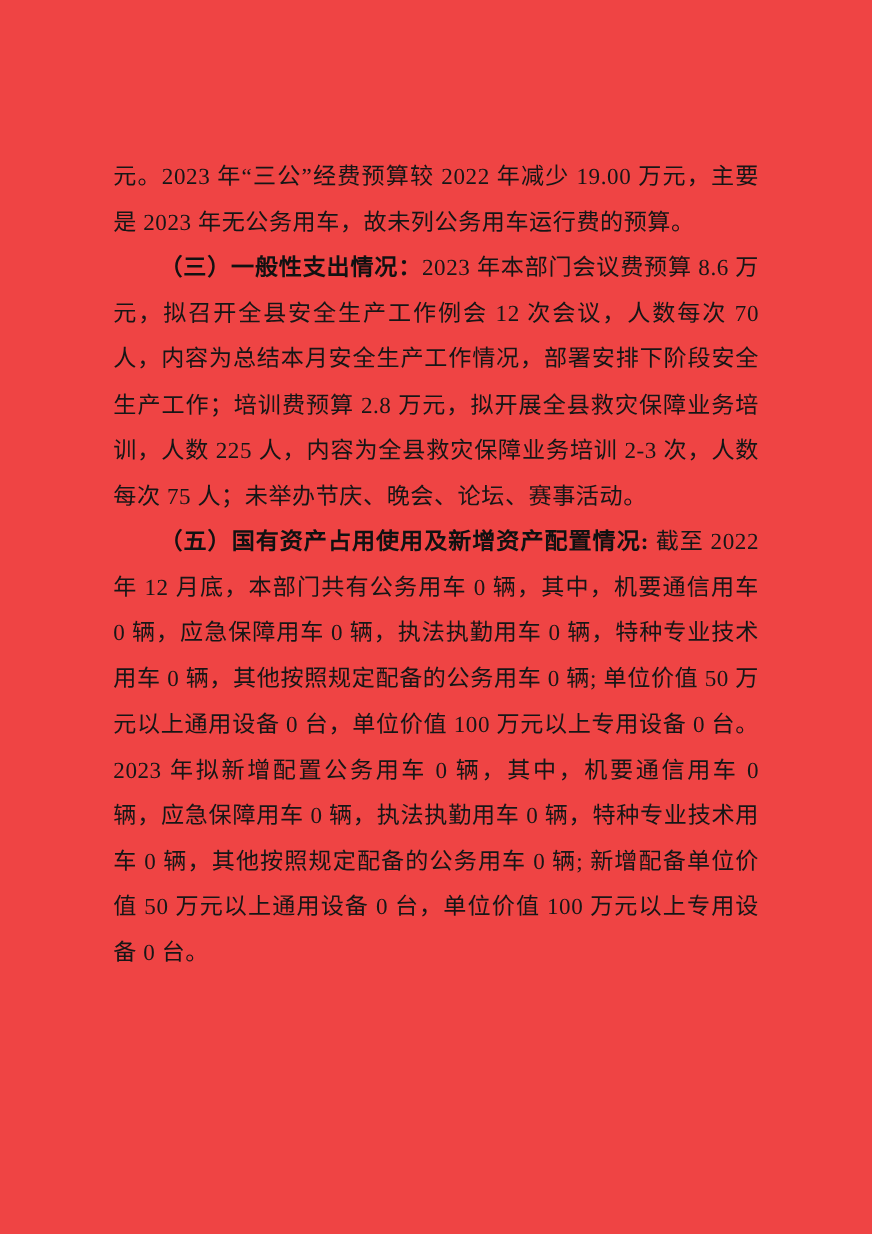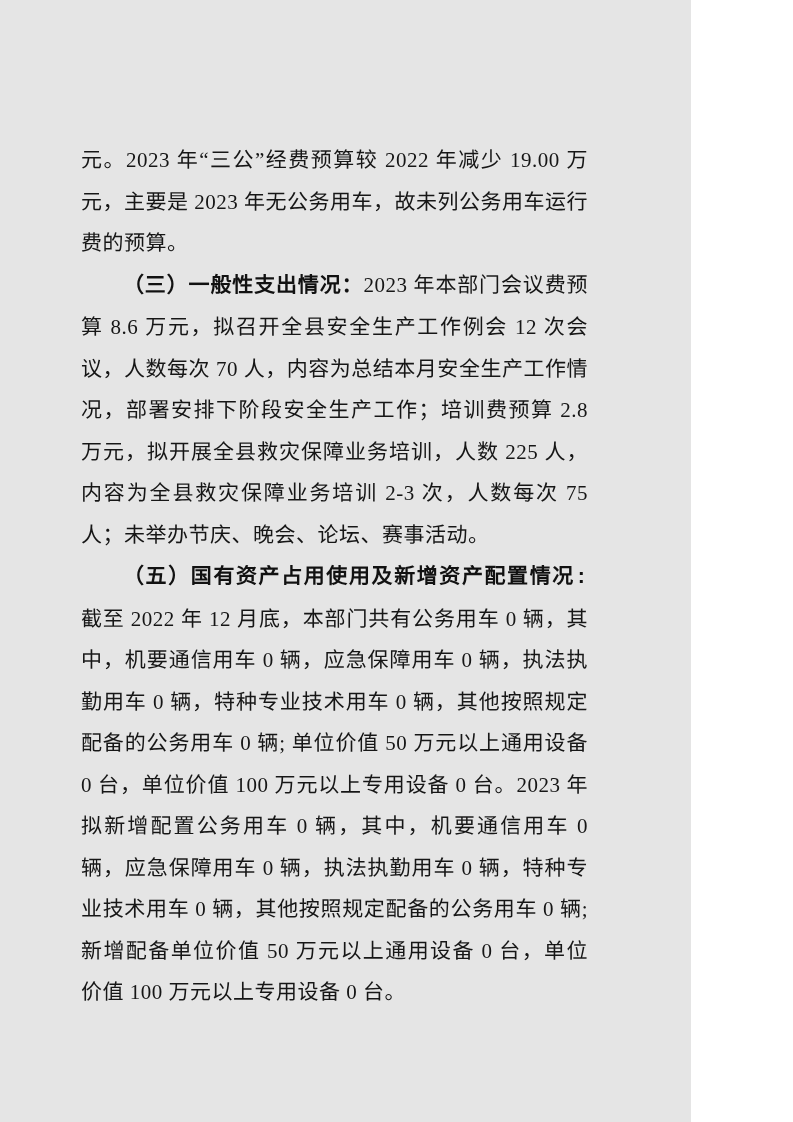--- a/index.html
+++ b/index.html
@@ -3,41 +3,41 @@
 <meta charset="utf-8">
 <title>Document Page</title>
 <style>
   html, body {
     margin: 0;
     padding: 0;
     background: #ffffff;
   }
   .page {
     position: relative;
-    width: 691px;
+    width: 793px;
     height: 1122px;
-    background: #e5e5e5;
+    background: #ef4444;
     box-sizing: border-box;
-    padding: 140px 103px 0 81px;
+    padding: 140px 103px 0 103px;
     overflow: hidden;
   }
   .para {
     margin: 0;
     font-family: "Liberation Serif", "DejaVu Serif", serif;
     font-size: 21px;
     line-height: 41.5px;
     color: #161616;
     text-align: justify;
     letter-spacing: 0.5px;
   }
   .para.indent {
     text-indent: 42px;
   }
   .lead {
-    font-family: Liberation Mono, monospace;
+    font-family: Liberation Serif, serif;
     font-weight: 700;
     color: #111111;
   }
 </style>
 </head>
 <body>
 
 <div class="page">
 
   <p class="para"><span>元。2023 年“三公”经费预算较 2022 年减少 19.00 万元，主要是 2023 年无公务用车，故未列公务用车运行费的预算。</span></p>

